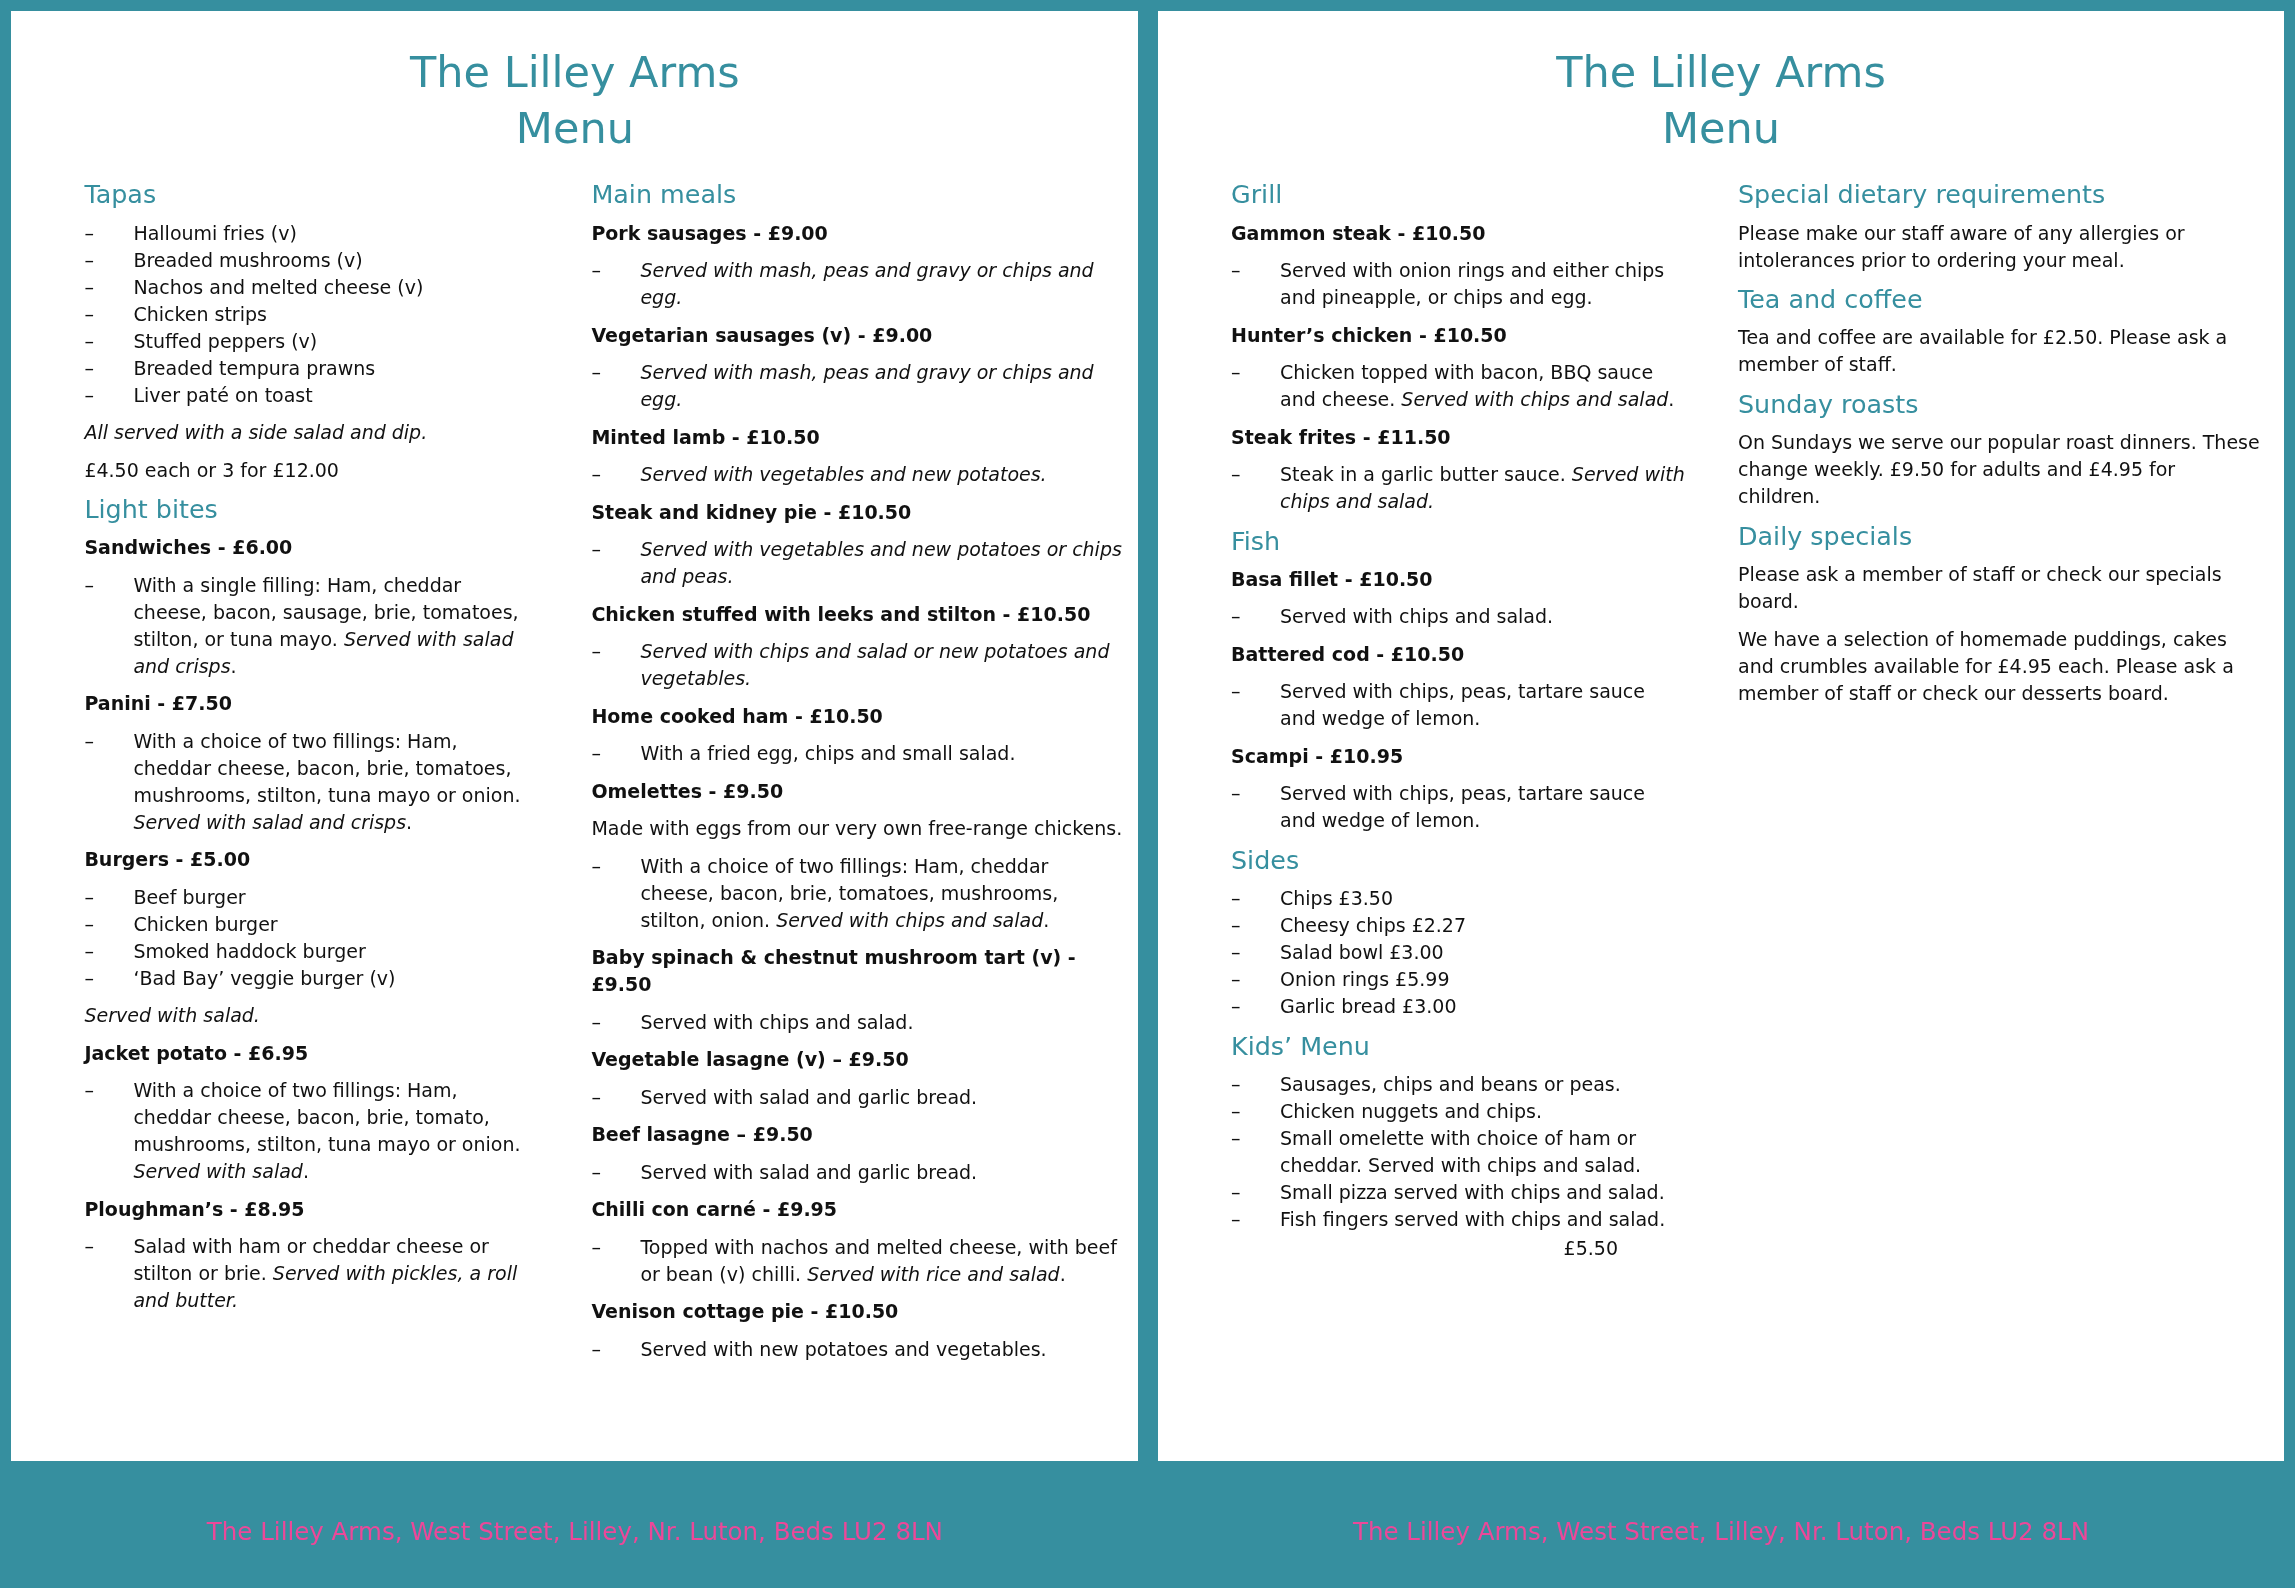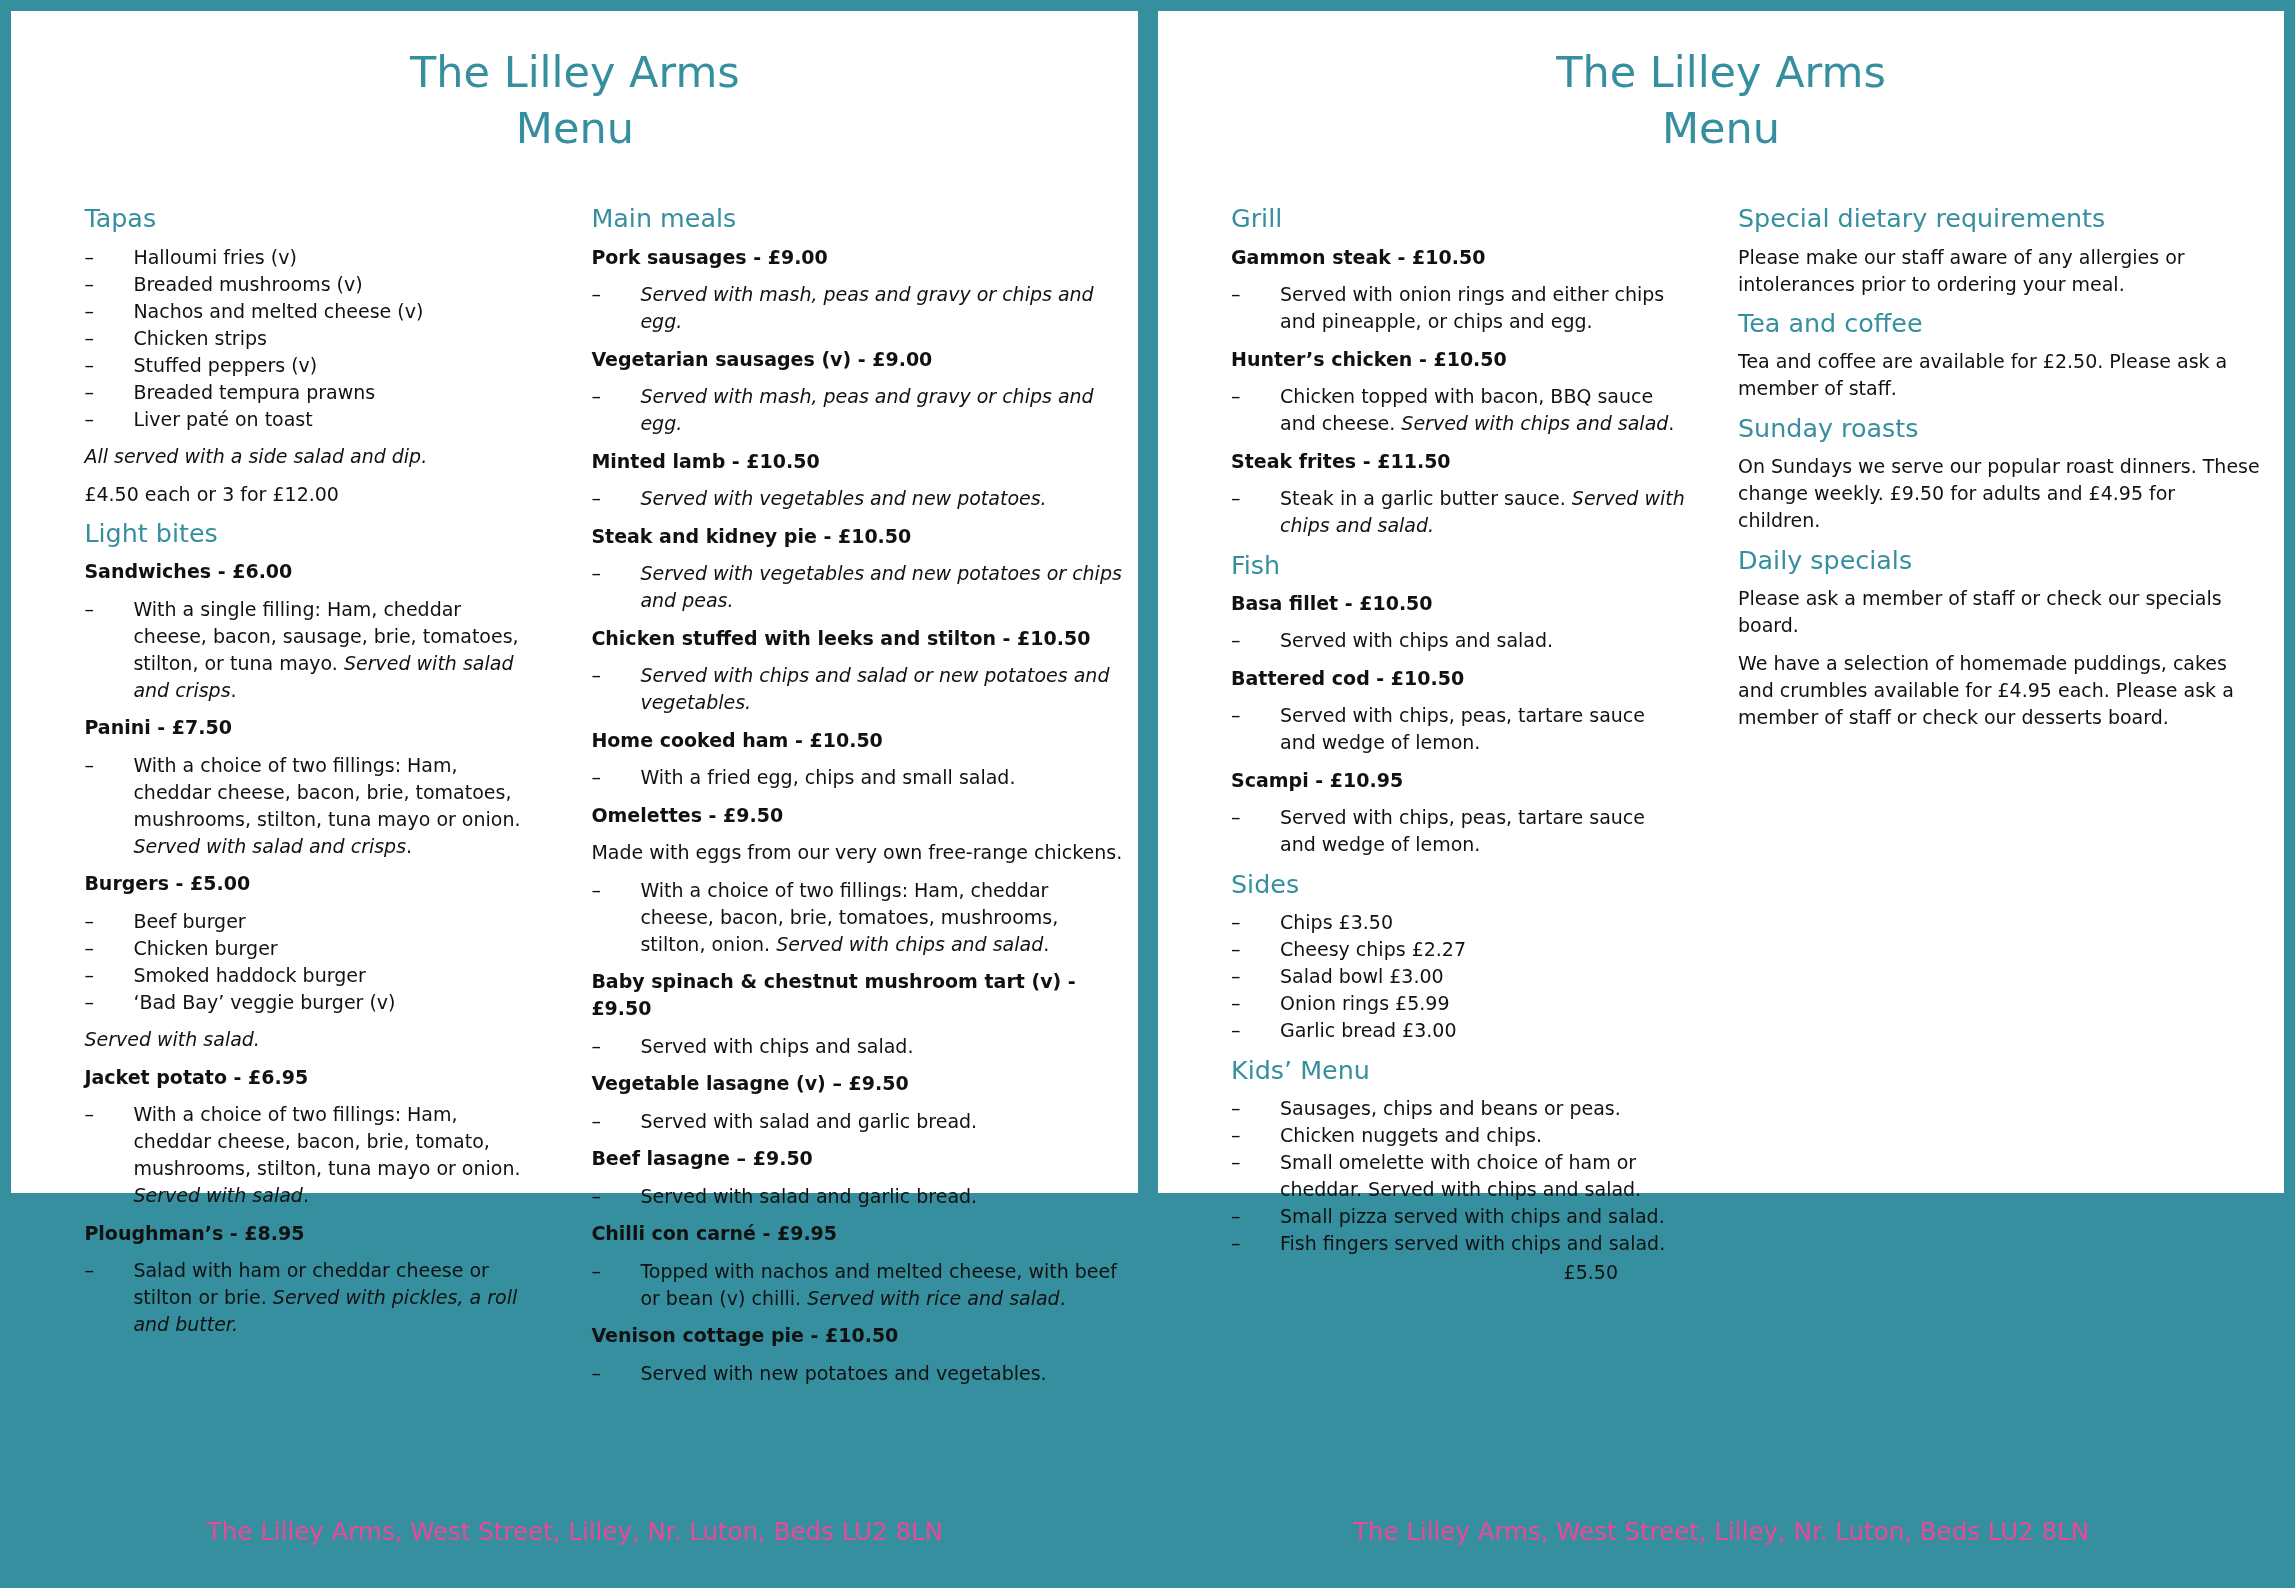--- a/index.html
+++ b/index.html
@@ -4,32 +4,32 @@
 <style>
   html, body { margin:0; padding:0; }
   body {
     width:2295px; height:1589px; position:relative; overflow:hidden;
     background:#368f9f;
     font-family:"DejaVu Sans", sans-serif;
     color:#111;
   }
   .page {
     position:absolute; top:11.4px; background:#fff;
-    height:1182px;
+    height:1450px;
   }
   #page-left { left:11.4px; width:1127px; }
   #page-right { left:1158px; width:1126px; }
   .title {
     position:absolute; top:33px; left:0; right:0; text-align:center;
     color:#368f9f; font-size:43px; line-height:56px; font-weight:normal;
     letter-spacing:0px;
   }
   .title div { margin:0; }
   .col {
-    position:absolute; top:192px;
+    position:absolute; top:168px;
     font-size:19px; line-height:27px;
   }
   .col-a { left:73px; width:455px; }
   .col-b { left:580px; width:536px; }
   .col-c { left:73px; width:455px; }
   .col-d { left:580px; width:525px; }
   h2 {
     color:#368f9f; font-weight:normal; font-size:25.4px; line-height:31.5px;
     margin:0 0 8.8px 0;
   }

